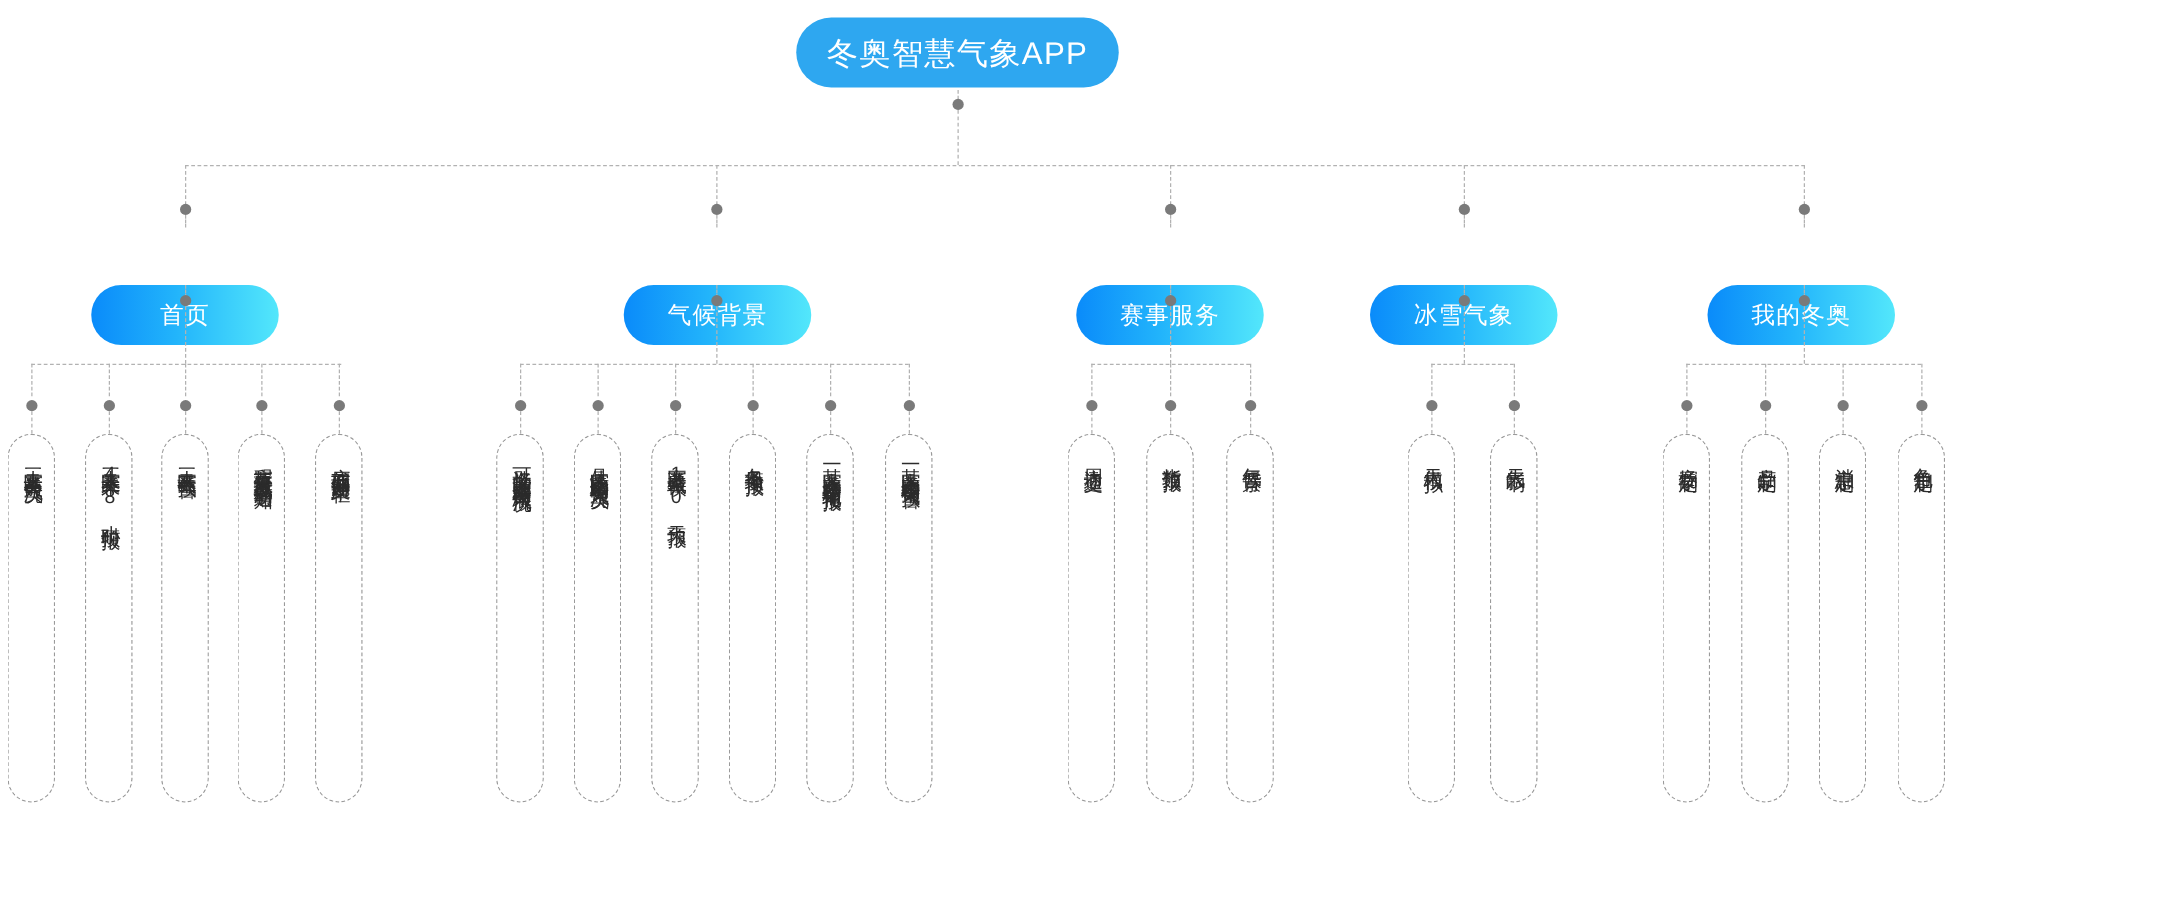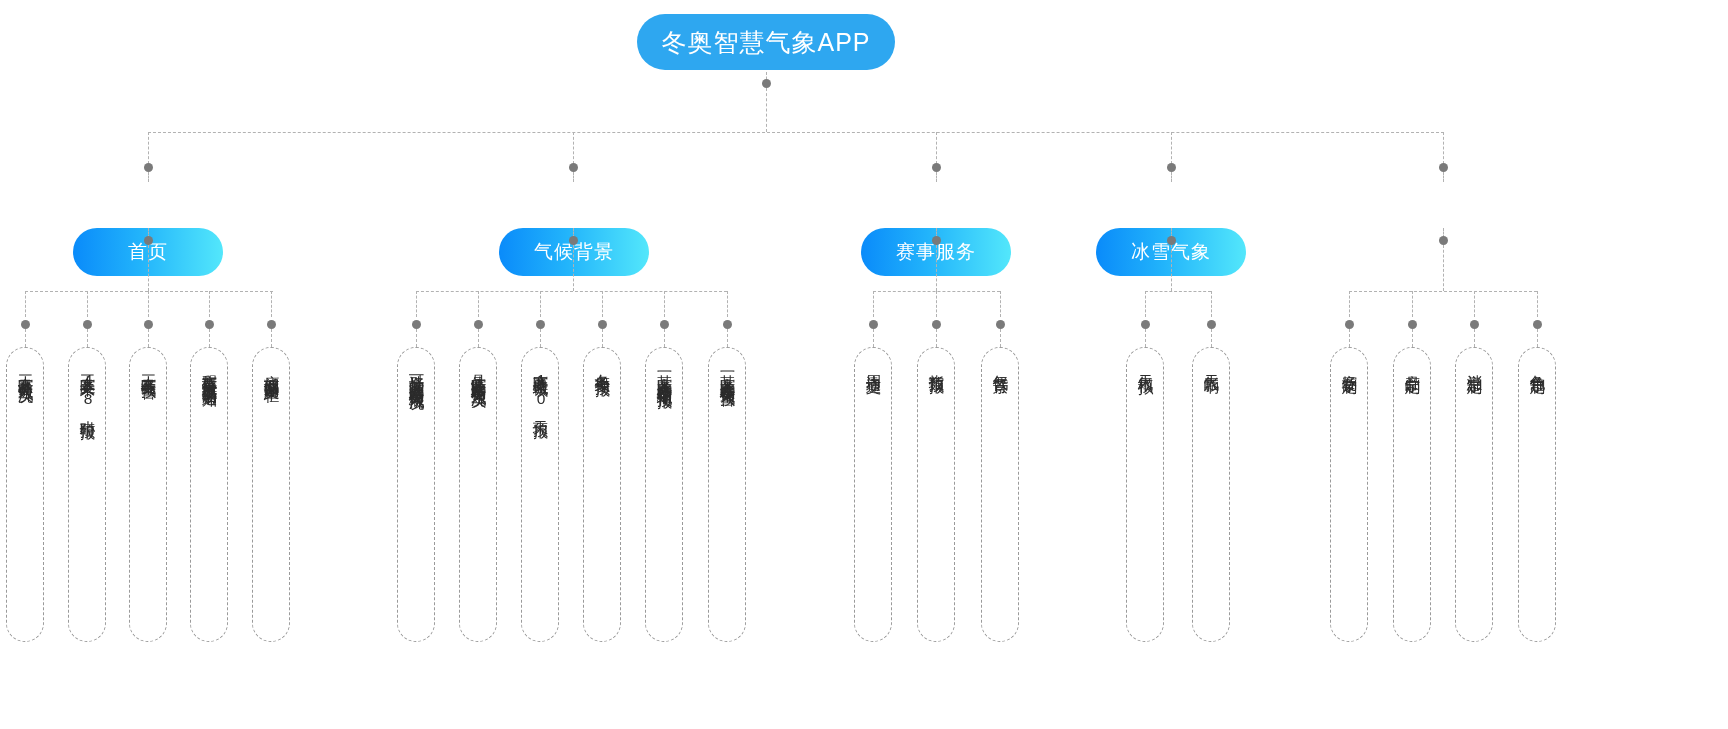--- a/index.html
+++ b/index.html
@@ -140,20 +140,23 @@
   </div>
   <div class="l2-node" style="left:499px; width:150px;">
     <span>气候背景</span>
   </div>
   <div class="l2-node" style="left:861px; width:150px;">
     <span>赛事服务</span>
   </div>
   <div class="l2-node" style="left:1096px; width:150px;">
     <span>冰雪气象</span>
   </div>
+  <div class="l2-node" style="left:1366px; width:150px;">
+    <span>我的冬奥</span>
+  </div>
 
   <div class="v-dash" style="left:148px; top:228px; height:10px;"></div>
   <div class="dot" style="left:144px; top:236px;"></div>
   <div class="v-dash" style="left:148px; top:245px; height:46px;"></div>
   <div class="h-dash" style="left:25px; top:291px; width:248px;"></div>
 
   <div class="v-dash" style="left:25px;  top:291px; height:26px;"></div>
   <div class="dot" style="left:21px;  top:320px;"></div>
   <div class="v-dash" style="left:25px; top:329px; height:18px;"></div>
 

